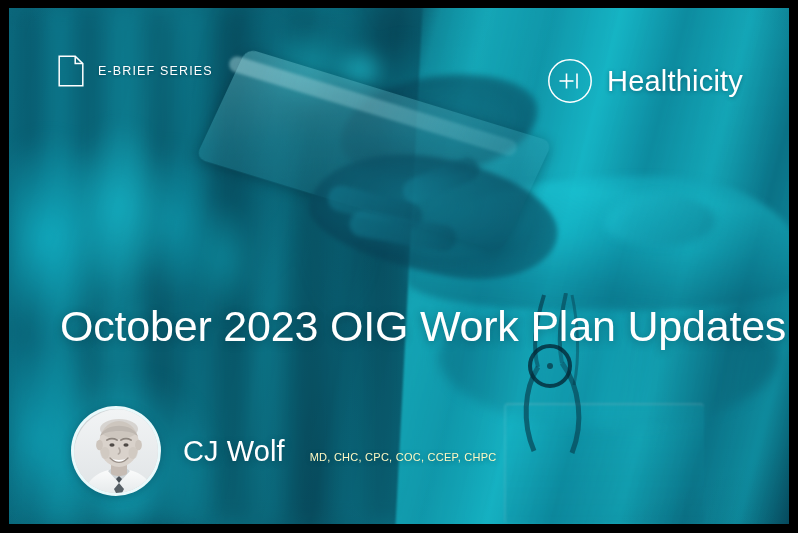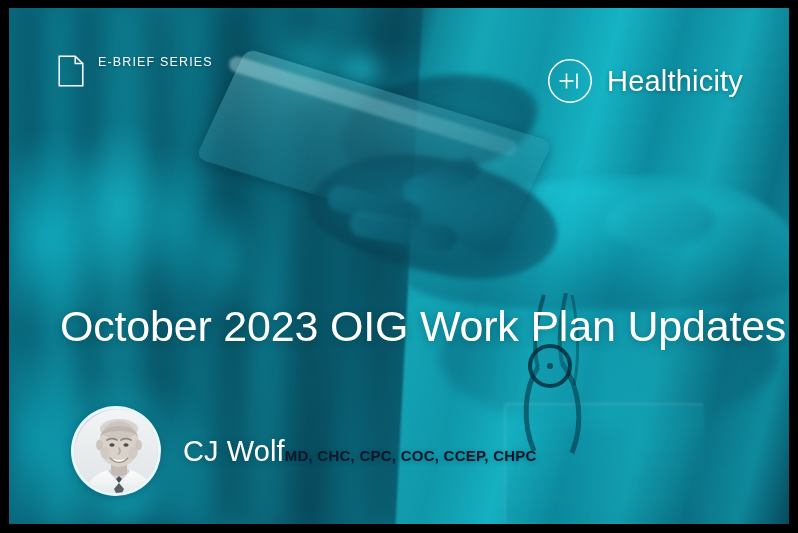--- a/index.html
+++ b/index.html
@@ -234,21 +234,21 @@
   }
 
   
   #content { position: absolute; inset: 0; }
 
   
   #ebrief-badge {
     position: absolute;
     left: 49px; top: 47px;
     display: flex;
-    align-items: flex-start;
+    align-items: center;
     gap: 14px;
   }
   #doc-icon { width: 26px; height: 32px; display: block; }
   #ebrief-label {
     color: #ffffff;
     font-size: 12.5px;
     letter-spacing: 1.15px;
     font-weight: 400;
     white-space: nowrap;
     text-shadow: 0 1px 3px rgba(0,40,55,.45);
@@ -304,34 +304,34 @@
     overflow: hidden;
     position: relative;
     background: #cfd4d6;
     flex: none;
     box-shadow: 0 2px 10px rgba(2,44,60,.35);
   }
   #author-avatar svg { display: block; }
   #author-text {
     display: flex;
     align-items: baseline;
-    gap: 0;
+    gap: 25px;
     white-space: nowrap;
   }
   #author-name {
     color: #ffffff;
     font-size: 29px;
     font-weight: 300;
     letter-spacing: .1px;
     text-shadow: 0 2px 7px rgba(2,44,60,.40);
   }
   #author-credentials {
-    color: #0f172a;
-    font-size: 15px;
-    font-weight: 700;
+    color: #fef9c3;
+    font-size: 11px;
+    font-weight: 400;
     letter-spacing: .25px;
     text-shadow: 0 1px 5px rgba(2,44,60,.40);
   }
 </style>
 </head>
 <body>
 
 <div id="cover-frame">
   <div id="cover-canvas">
 

